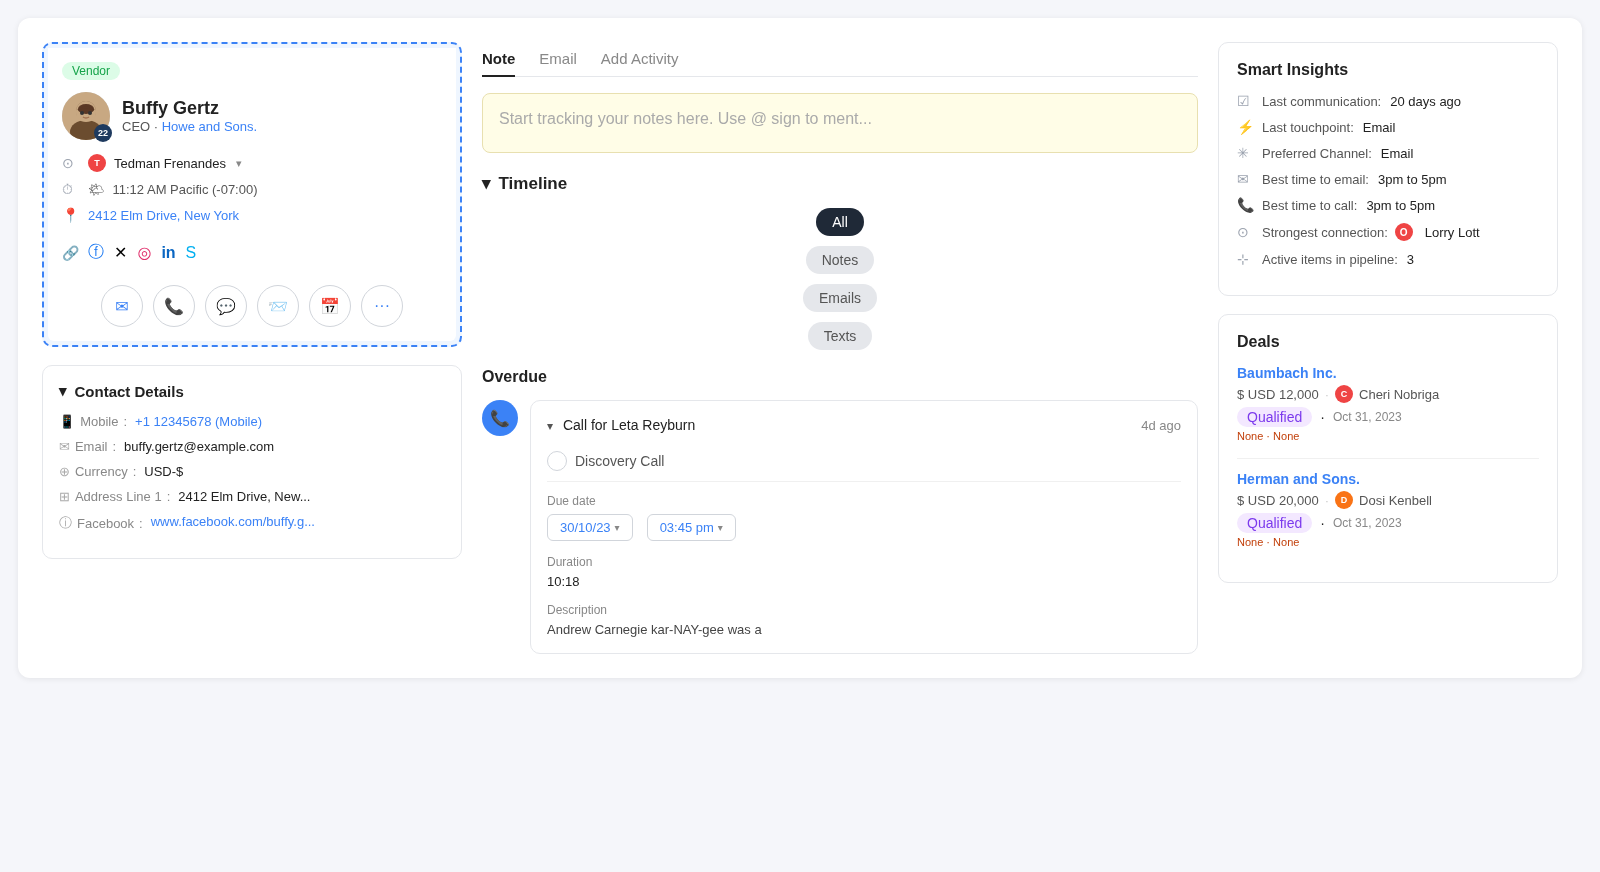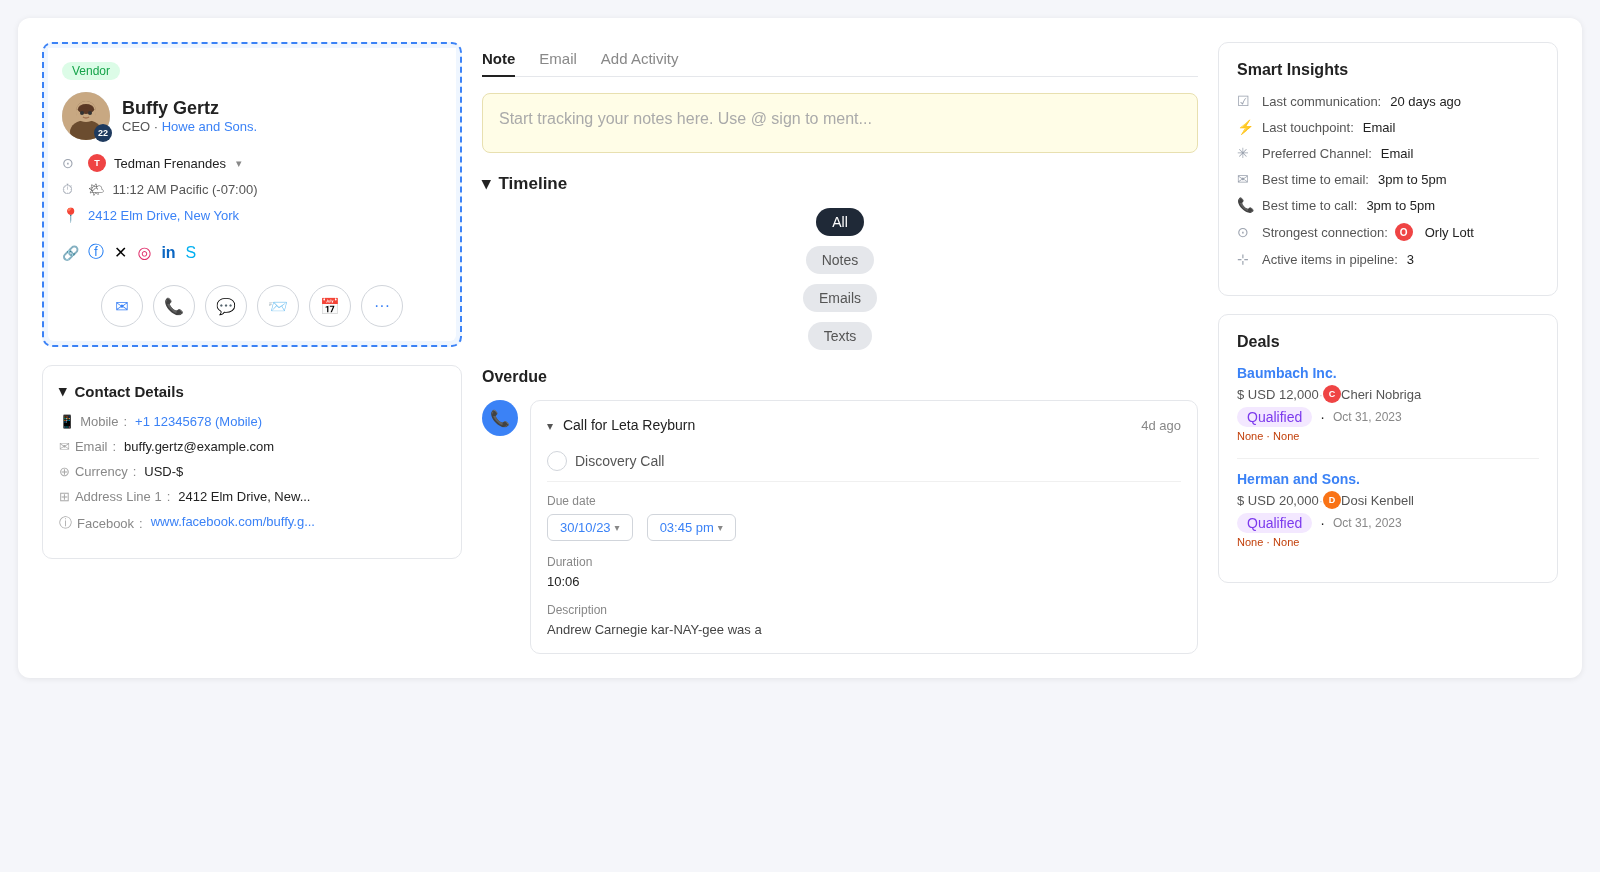--- a/index.html
+++ b/index.html
@@ -114,21 +114,21 @@
     .insight-row { display: flex; align-items: center; gap: 7px; margin-bottom: 10px; font-size: 13px; }
     .insight-icon { color: #9ca3af; font-size: 14px; flex-shrink: 0; width: 18px; }
     .insight-label { color: #555; }
     .insight-value { color: #222; font-weight: 500; margin-left: 2px; }
     .insight-badge-red { width: 18px; height: 18px; border-radius: 50%; background: #ef4444; color: #fff; font-size: 10px; font-weight: 700; display: inline-flex; align-items: center; justify-content: center; margin-right: 3px; }
 
     .deals-card { border: 1px solid #e5e7eb; border-radius: 10px; padding: 18px; }
 
     .deal-item { margin-bottom: 16px; }
     .deal-name { color: #3b82f6; font-weight: 600; font-size: 14px; margin-bottom: 4px; text-decoration: none; display: block; }
-    .deal-meta { display: flex; align-items: center; font-size: 13px; color: #555; margin-bottom: 4px; }
+    .deal-meta { display: flex; align-items: center; gap: 6px; font-size: 13px; color: #555; margin-bottom: 4px; }
     .deal-meta .dot { color: #ccc; }
     .deal-badge-wrap { display: flex; align-items: center; gap: 8px; margin-bottom: 3px; }
     .deal-badge { background: #f3e8ff; color: #7c3aed; font-size: 14px; padding: 2px 10px; border-radius: 12px; font-weight: 500; }
     .deal-date { font-size: 12px; color: #888; }
     .deal-none { font-size: 11px; color: #c2410c; }
     .deal-divider { border: none; border-top: 1px solid #f0f0f0; margin: 12px 0; }
     .avatar-c { width: 18px; height: 18px; border-radius: 50%; background: #ef4444; color: #fff; font-size: 9px; font-weight: 700; display: inline-flex; align-items: center; justify-content: center; }
     .avatar-d { width: 18px; height: 18px; border-radius: 50%; background: #f97316; color: #fff; font-size: 9px; font-weight: 700; display: inline-flex; align-items: center; justify-content: center; }
   </style>
 </head>
@@ -308,21 +308,21 @@
               <button class="date-btn">
                 <span>03:45 pm</span>
                 <span class="chevron">▾</span>
               </button>
             </div>
           </div>
 
           <div class="owner-duration-row">
             <div>
               <div class="od-label">Duration</div>
-              <div class="od-value">10:06</div>
+              <div class="od-value">10:18</div>
             </div>
           </div>
 
           <div>
             <div class="desc-label">Description</div>
             <div class="desc-text">Andrew Carnegie kar-NAY-gee was a</div>
           </div>
         </div>
       </div>
     </div>
@@ -359,21 +359,21 @@
         <div class="insight-row">
           <span class="insight-icon">📞</span>
           <span class="insight-label">Best time to call:</span>
           <span class="insight-value">3pm to 5pm</span>
         </div>
 
         <div class="insight-row">
           <span class="insight-icon">⊙</span>
           <span class="insight-label">Strongest connection:</span>
           <span class="insight-badge-red">O</span>
-          <span class="insight-value">Orly Lott</span>
+          <span class="insight-value">Lorry Lott</span>
         </div>
 
         <div class="insight-row">
           <span class="insight-icon">⊹</span>
           <span class="insight-label">Active items in pipeline:</span>
           <span class="insight-value">3</span>
         </div>
       </div>
 
       <div class="deals-card">

